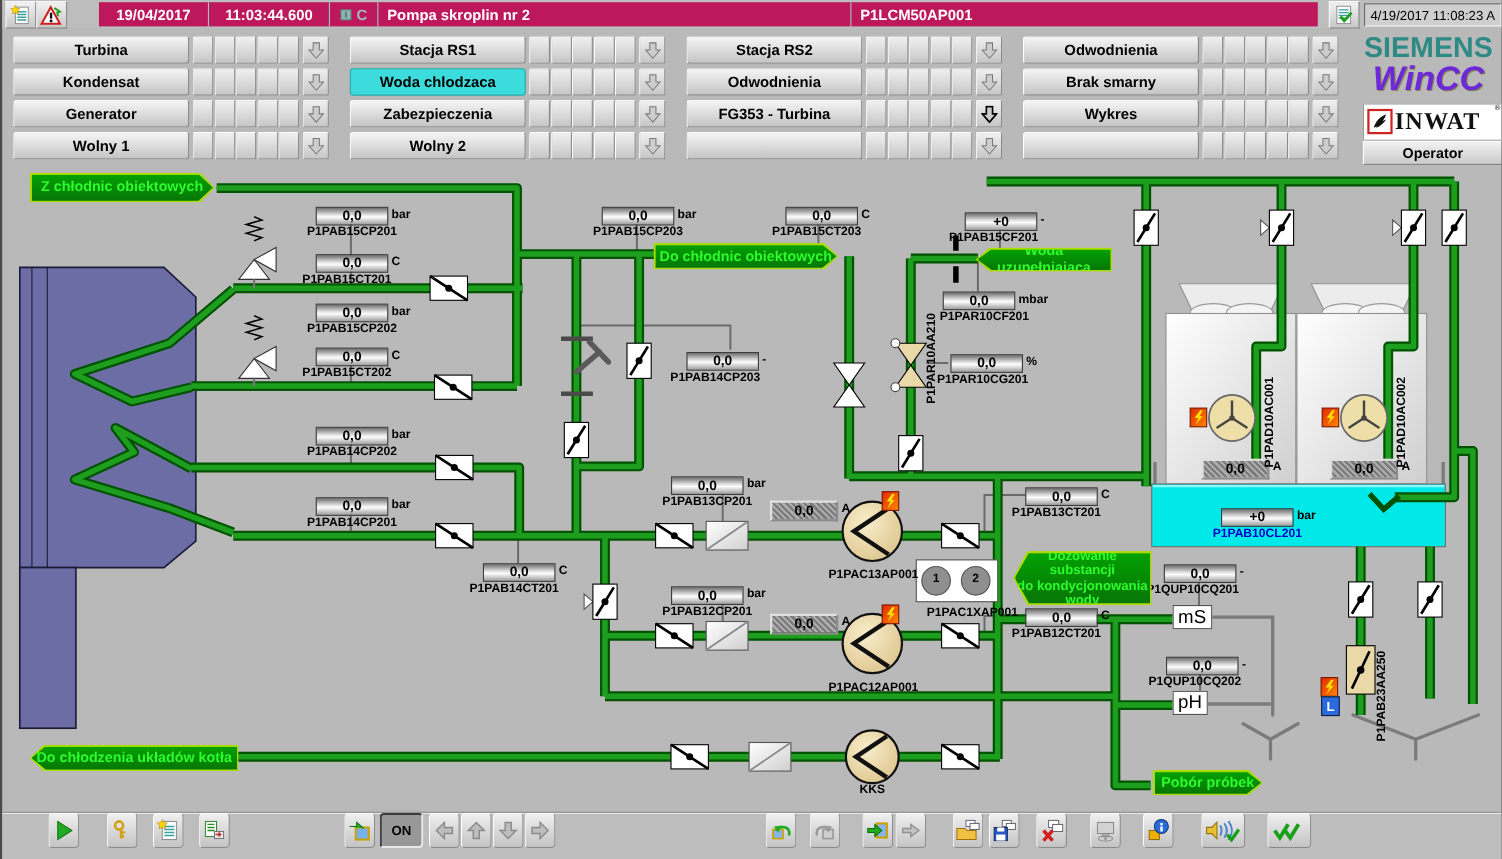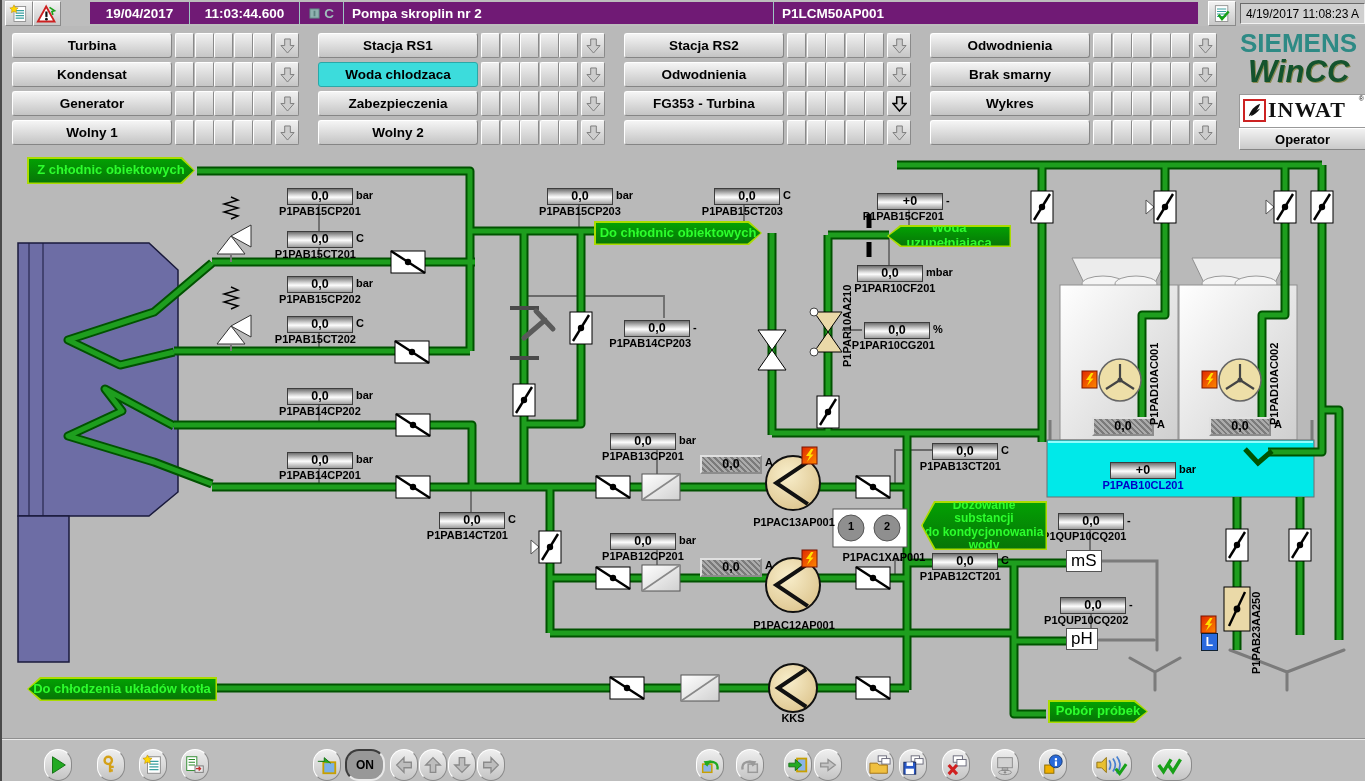--- a/index.html
+++ b/index.html
@@ -3,40 +3,40 @@
 <meta charset="utf-8">
 <style>
   html,body{margin:0;padding:0;background:#6f6f6f;}
   #root{position:relative;width:1365px;height:781px;background:#b9b9b9;
         font-family:"Liberation Sans",sans-serif;overflow:hidden;
         border-left:2px solid #4a4a4a;box-sizing:border-box;}
   
   #topbar{position:absolute;left:0;top:0;width:1365px;height:26px;background:#bdbdbd;z-index:5;}
   .tb-btn{position:absolute;top:1px;width:26px;height:23px;background:linear-gradient(180deg,#f2f2f2,#c8c8c8);
           border:1px solid #8a8a8a;border-top-color:#fff;border-left-color:#fff;display:flex;align-items:center;justify-content:center;}
-  #teal{position:absolute;left:88px;top:2px;width:1108px;height:22px;background:#701a75;display:flex;color:#fff;
+  #teal{position:absolute;left:88px;top:2px;width:1108px;height:22px;background:#be185d;display:flex;color:#fff;
         font-weight:bold;font-size:13.5px;align-items:center;}
   #teal .seg{height:100%;display:flex;align-items:center;padding:0 8px;border-right:1px solid #9fc4c2;box-sizing:border-box;white-space:nowrap;}
   #teal .seg.dim{color:#9fbdbb;}
   #clockfield{position:absolute;right:2px;top:3px;width:123px;height:19px;background:#cfcfcf;border:1px solid #6a6a6a;
         border-bottom-color:#f2f2f2;border-right-color:#f2f2f2;color:#000;font-size:12px;display:flex;align-items:center;justify-content:center;}
   
   .navmain{position:absolute;height:25px;background:linear-gradient(180deg,#f5f5f5,#c4c4c4);
           border:1px solid #858585;border-top-color:#ffffff;border-left-color:#ffffff;border-radius:3px;
           font-weight:bold;font-size:13.5px;color:#000;display:flex;align-items:center;justify-content:center;box-sizing:border-box;cursor:default;}
   .navmain.active{background:#3cdcdc;border-color:#2aa8a8;}
   .navsq{position:absolute;width:19px;height:25px;background:linear-gradient(180deg,#f0f0f0,#c6c6c6);
          border:1px solid #8a8a8a;border-top-color:#fff;border-left-color:#fff;border-radius:2px;box-sizing:border-box;}
   .navarr{position:absolute;width:24px;height:25px;background:linear-gradient(180deg,#f0f0f0,#c6c6c6);
          border:1px solid #8a8a8a;border-top-color:#fff;border-left-color:#fff;border-radius:2px;box-sizing:border-box;
          display:flex;align-items:center;justify-content:center;}
   
   #brand{position:absolute;left:1232px;top:26px;width:133px;height:124px;}
   #siemens{position:absolute;left:6px;top:2px;font-weight:bold;font-size:26px;color:#2e8a85;letter-spacing:0px;font-family:"Liberation Sans",sans-serif;}
-  #wincc{position:absolute;left:14px;top:28px;font-weight:bold;font-style:italic;font-size:31px;color:#14532d;text-shadow:1px 1px 0 #8a8a52;}
+  #wincc{position:absolute;left:14px;top:28px;font-weight:bold;font-style:italic;font-size:31px;color:#6d28d9;text-shadow:1px 1px 0 #8a8a52;}
   #inwat{position:absolute;left:5px;top:68px;width:125px;height:32px;background:#fff;border:1px solid #999;}
   #inwat .sq{position:absolute;left:3px;top:4px;width:23px;height:23px;border:2px solid #cc2222;box-sizing:border-box;}
   #inwat .txt{position:absolute;left:28px;top:2px;font-weight:bold;font-size:22px;color:#111;font-family:"Liberation Serif",serif;letter-spacing:1px;}
   #inwat .reg{position:absolute;right:1px;top:0;font-size:7px;color:#111;}
   #operator{position:absolute;left:5px;top:102px;width:125px;height:20px;background:linear-gradient(180deg,#f2f2f2,#cacaca);
         border:1px solid #858585;border-top-color:#fff;border-left-color:#fff;font-weight:bold;font-size:13px;display:flex;align-items:center;justify-content:center;}
   
   #diag-svg{position:absolute;left:0;top:0;width:1365px;height:781px;z-index:1;}
   .meas{position:absolute;z-index:2;}
   .mval{display:inline-block;width:64px;height:15px;background:linear-gradient(180deg,#6e6e6e,#dcdcdc 40%,#fdfdfd 55%,#9d9d9d);
@@ -50,22 +50,22 @@
   .fl-inner{position:absolute;inset:1.5px;background:linear-gradient(180deg,#03a003,#077507);color:#2dfd2d;
         font-weight:bold;font-size:13px;display:flex;align-items:center;justify-content:center;text-align:center;white-space:pre-line;line-height:1.12;}
   .clip-right{clip-path:polygon(0 0,calc(100% - 13px) 0,100% 50%,calc(100% - 13px) 100%,0 100%);}
   .clip-left{clip-path:polygon(13px 0,100% 0,100% 100%,13px 100%,0 50%);}
   .eqlabel{position:absolute;z-index:2;font-weight:bold;font-size:11px;color:#000;text-align:center;white-space:nowrap;}
   .eqlabel.vert{writing-mode:vertical-rl;transform:rotate(180deg);text-align:left;}
   .eqlabel.box{background:#fff;border:1px solid #555;font-weight:normal;font-size:17px;padding:0 4px;line-height:20px;}
   .eqlabel.licon{background:#2a6ade;color:#fff;width:15px;height:16px;line-height:16px;font-size:12px;border:1px solid #123;}
   
   #toolbar{position:absolute;left:0;top:738px;width:1365px;height:43px;background:#bdbdbd;border-top:1px solid #8f8f8f;box-shadow:inset 0 1px 0 #e9e9e9;z-index:5;}
-  .tool-btn{position:absolute;top:10px;width:28px;height:32px;background:linear-gradient(180deg,#efefef,#c4c4c4);
-        border:1px solid #8a8a8a;border-top-color:#fff;border-left-color:#fff;border-radius:14px;display:flex;align-items:center;justify-content:center;box-sizing:border-box;}
+  .tool-btn{position:absolute;top:0;width:28px;height:32px;background:linear-gradient(180deg,#efefef,#c4c4c4);
+        border:1px solid #8a8a8a;border-top-color:#fff;border-left-color:#fff;border-radius:4px;display:flex;align-items:center;justify-content:center;box-sizing:border-box;}
   .tool-btn.wide{width:40px;}
   .tool-btn.pressed{background:#989898;border:2px solid #3c3c3c;border-bottom-color:#e8e8e8;border-right-color:#e8e8e8;
         font-weight:bold;font-size:12px;color:#000;}
 </style>
 </head>
 <body>
 
 <div id="root">
 
   <div id="topbar">

